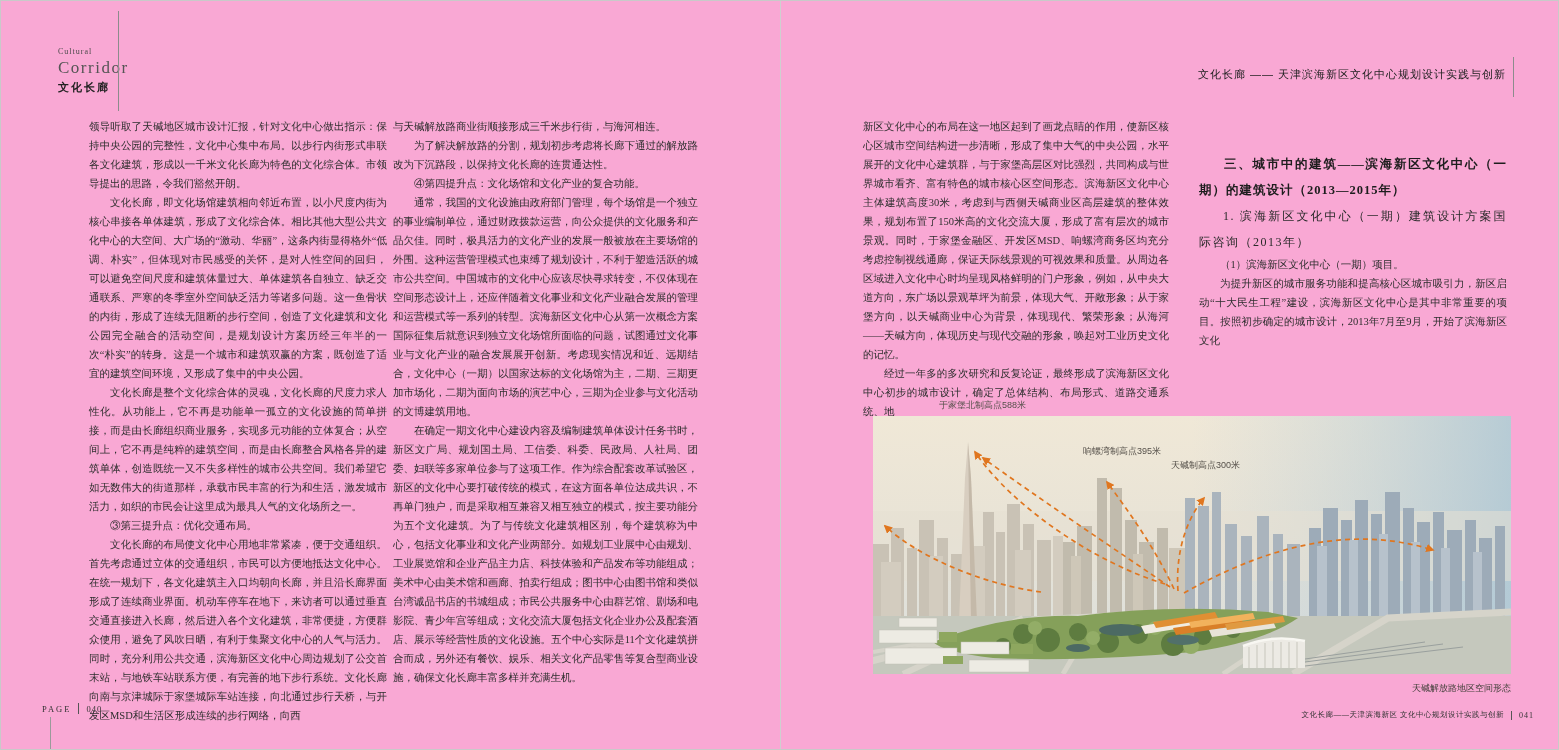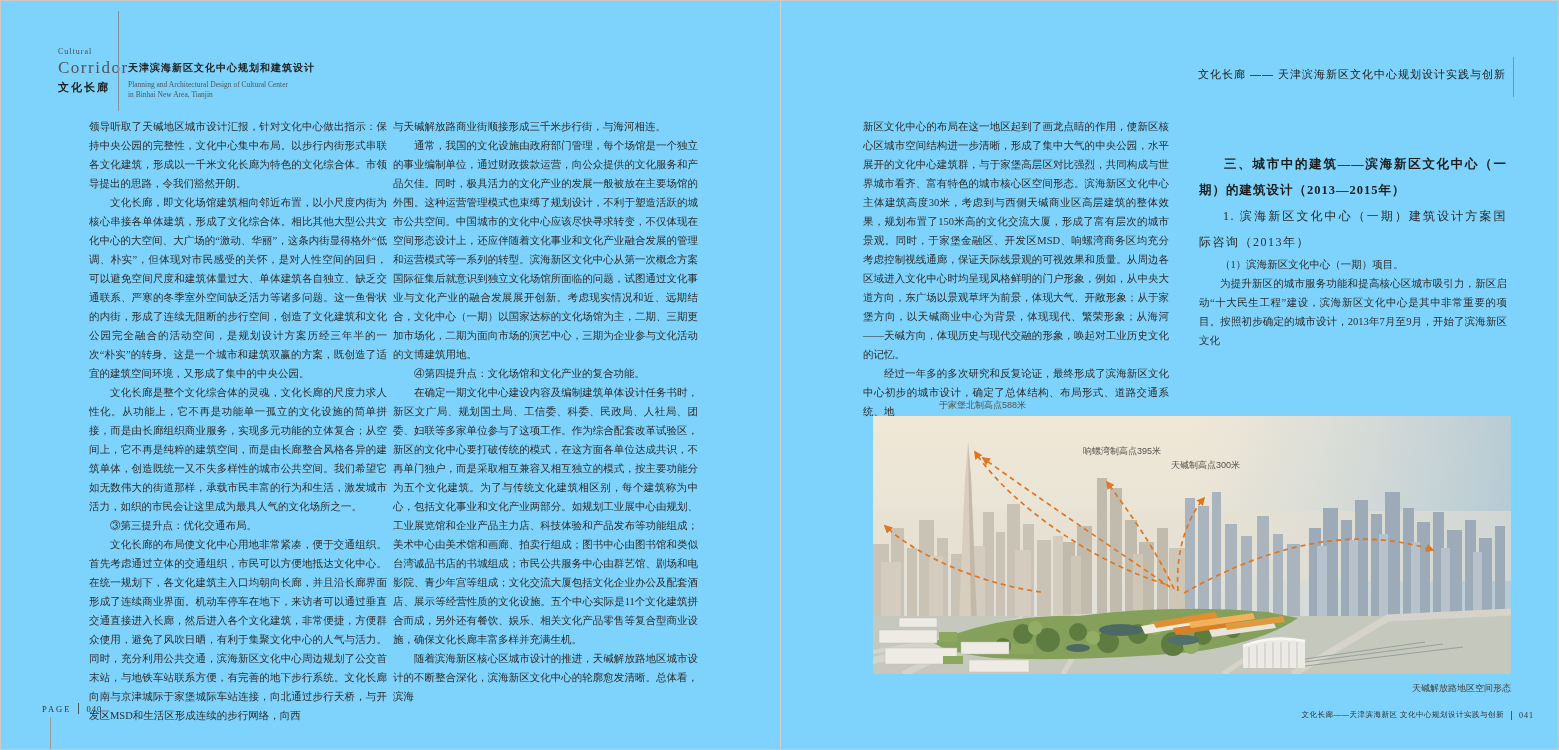--- a/index.html
+++ b/index.html
@@ -1,16 +1,16 @@
 <!DOCTYPE html>
 <html><head>
 <meta charset="utf-8">
 <style>
   html,body{margin:0;padding:0;background:#e9e9e9;}
-  .spread{position:relative;width:1559px;height:750px;background:#7dd3fc;border:1px solid #c9c9c9;
+  .spread{position:relative;width:1559px;height:750px;background:#f9a8d4;border:1px solid #c9c9c9;
           font-family:"Liberation Serif","DejaVu Serif",serif;color:#2e2e2e;overflow:hidden;box-sizing:border-box;}
   .center-divider{position:absolute;left:779px;top:0;width:1px;height:750px;background:#cfcfcf;}
 
   
   .lp-logo{position:absolute;left:57px;top:47px;line-height:1;}
   .lp-logo .en-small{font-size:8px;color:#4a4a4a;letter-spacing:1px;}
   .lp-logo .en-large{font-size:17px;color:#555;letter-spacing:1.5px;margin-top:3px;}
   .lp-logo .cn{font-size:11px;font-weight:bold;color:#222;margin-top:6px;letter-spacing:2px;font-family:"Liberation Sans",sans-serif;}
   .lp-header-rule{position:absolute;left:117px;top:10px;width:1px;height:100px;background:#8c8c8c;}
   .lp-title{position:absolute;left:127px;top:60px;}
@@ -61,41 +61,34 @@
 
 <div class="spread">
   <div class="center-divider"></div>
 
   <div class="lp-logo">
     <div class="en-small">Cultural</div>
     <div class="en-large">Corridor</div>
     <div class="cn">文化长廊</div>
   </div>
   <div class="lp-header-rule"></div>
-  <div class="lp-title">
-    <div class="cn">天津滨海新区文化中心规划和建筑设计</div>
-    <div class="en">
-      <div>Planning and Architectural Design of Cultural Center</div>
-      <div>in Binhai New Area, Tianjin</div>
-    </div>
-  </div>
 
   <div class="col lp-col1">
       <p class="">领导听取了天碱地区城市设计汇报，针对文化中心做出指示：保持中央公园的完整性，文化中心集中布局。以步行内街形式串联各文化建筑，形成以一千米文化长廊为特色的文化综合体。市领导提出的思路，令我们豁然开朗。</p>
       <p class="indent">文化长廊，即文化场馆建筑相向邻近布置，以小尺度内街为核心串接各单体建筑，形成了文化综合体。相比其他大型公共文化中心的大空间、大广场的“激动、华丽”，这条内街显得格外“低调、朴实”，但体现对市民感受的关怀，是对人性空间的回归，可以避免空间尺度和建筑体量过大、单体建筑各自独立、缺乏交通联系、严寒的冬季室外空间缺乏活力等诸多问题。这一鱼骨状的内街，形成了连续无阻断的步行空间，创造了文化建筑和文化公园完全融合的活动空间，是规划设计方案历经三年半的一次“朴实”的转身。这是一个城市和建筑双赢的方案，既创造了适宜的建筑空间环境，又形成了集中的中央公园。</p>
       <p class="indent">文化长廊是整个文化综合体的灵魂，文化长廊的尺度力求人性化。从功能上，它不再是功能单一孤立的文化设施的简单拼接，而是由长廊组织商业服务，实现多元功能的立体复合；从空间上，它不再是纯粹的建筑空间，而是由长廊整合风格各异的建筑单体，创造既统一又不失多样性的城市公共空间。我们希望它如无数伟大的街道那样，承载市民丰富的行为和生活，激发城市活力，如织的市民会让这里成为最具人气的文化场所之一。</p>
       <p class="indent">③第三提升点：优化交通布局。</p>
       <p class="indent">文化长廊的布局使文化中心用地非常紧凑，便于交通组织。首先考虑通过立体的交通组织，市民可以方便地抵达文化中心。在统一规划下，各文化建筑主入口均朝向长廊，并且沿长廊界面形成了连续商业界面。机动车停车在地下，来访者可以通过垂直交通直接进入长廊，然后进入各个文化建筑，非常便捷，方便群众使用，避免了风吹日晒，有利于集聚文化中心的人气与活力。同时，充分利用公共交通，滨海新区文化中心周边规划了公交首末站，与地铁车站联系方便，有完善的地下步行系统。文化长廊向南与京津城际于家堡城际车站连接，向北通过步行天桥，与开发区MSD和生活区形成连续的步行网络，向西</p>
     </div>
   <div class="col lp-col2">
       <p class="">与天碱解放路商业街顺接形成三千米步行街，与海河相连。</p>
+      <p class="indent">为了解决解放路的分割，规划初步考虑将长廊下通过的解放路改为下沉路段，以保持文化长廊的连贯通达性。</p>
+      <p class="indent">④第四提升点：文化场馆和文化产业的复合功能。</p>
       <p class="indent">通常，我国的文化设施由政府部门管理，每个场馆是一个独立的事业编制单位，通过财政拨款运营，向公众提供的文化服务和产品欠佳。同时，极具活力的文化产业的发展一般被放在主要场馆的外围。这种运营管理模式也束缚了规划设计，不利于塑造活跃的城市公共空间。中国城市的文化中心应该尽快寻求转变，不仅体现在空间形态设计上，还应伴随着文化事业和文化产业融合发展的管理和运营模式等一系列的转型。滨海新区文化中心从第一次概念方案国际征集后就意识到独立文化场馆所面临的问题，试图通过文化事业与文化产业的融合发展展开创新。考虑现实情况和近、远期结合，文化中心（一期）以国家达标的文化场馆为主，二期、三期更加市场化，二期为面向市场的演艺中心，三期为企业参与文化活动的文博建筑用地。</p>
-      <p class="indent">④第四提升点：文化场馆和文化产业的复合功能。</p>
       <p class="indent">在确定一期文化中心建设内容及编制建筑单体设计任务书时，新区文广局、规划国土局、工信委、科委、民政局、人社局、团委、妇联等多家单位参与了这项工作。作为综合配套改革试验区，新区的文化中心要打破传统的模式，在这方面各单位达成共识，不再单门独户，而是采取相互兼容又相互独立的模式，按主要功能分为五个文化建筑。为了与传统文化建筑相区别，每个建筑称为中心，包括文化事业和文化产业两部分。如规划工业展中心由规划、工业展览馆和企业产品主力店、科技体验和产品发布等功能组成；美术中心由美术馆和画廊、拍卖行组成；图书中心由图书馆和类似台湾诚品书店的书城组成；市民公共服务中心由群艺馆、剧场和电影院、青少年宫等组成；文化交流大厦包括文化企业办公及配套酒店、展示等经营性质的文化设施。五个中心实际是11个文化建筑拼合而成，另外还有餐饮、娱乐、相关文化产品零售等复合型商业设施，确保文化长廊丰富多样并充满生机。</p>
-      <p class="indent">随着滨海新区核心区城市设计的推进，天碱解放路地区城市设计的不断整合深化，滨海新区文化中心的轮廓愈发清晰。总体看，滨海</p>
     </div>
 
   <div class="lp-footer">
     <span class="label">PAGE</span>
     <span class="bar"></span>
     <span class="num">040</span>
   </div>
   <div class="footer-tick"></div>
 
   <div class="rp-header">

